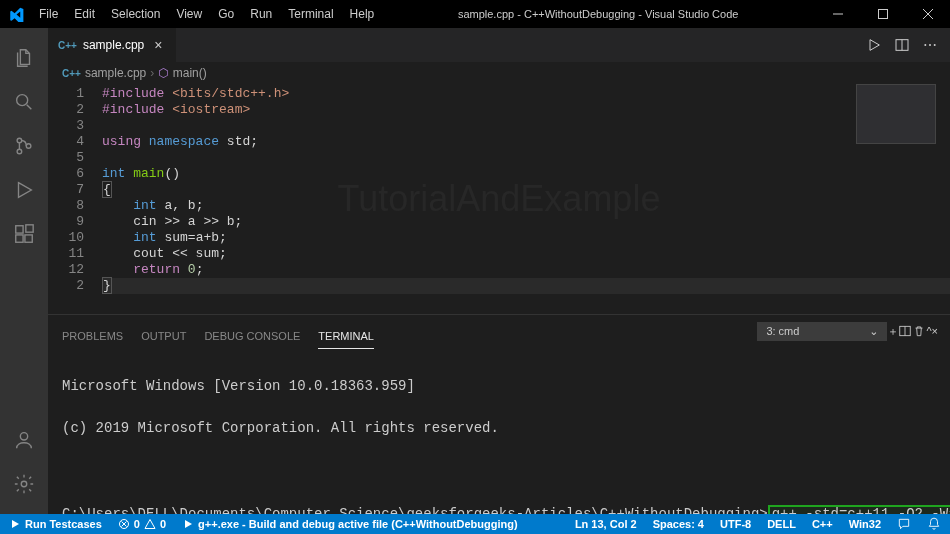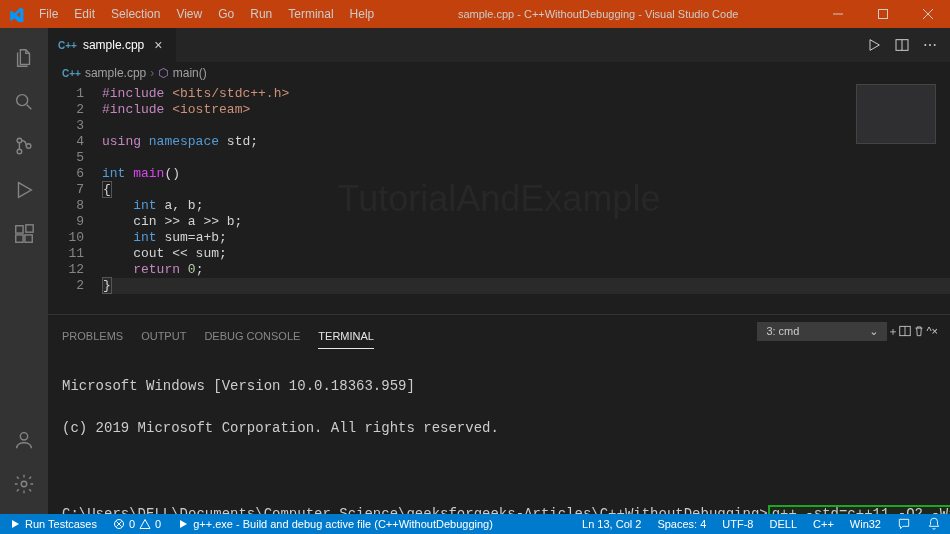--- a/index.html
+++ b/index.html
@@ -1,19 +1,19 @@
 <!DOCTYPE html>
 <html><head>
 <meta charset="utf-8">
 <style>
 * { margin:0; padding:0; box-sizing:border-box; }
 body { width:950px; height:534px; background:#1e1e1e; font-family:'Segoe UI',Arial,sans-serif; font-size:12px; color:#ccc; overflow:hidden; position:relative; }
 
 
-.titlebar { height:28px; background:#c2410c; display:flex; align-items:center; padding-left:8px; }
+.titlebar { height:28px; background:#000000; display:flex; align-items:center; padding-left:8px; }
 .titlebar .logo { width:16px; height:16px; margin-right:8px; display:flex; align-items:center; justify-content:center; }
 .titlebar .menus { display:flex; gap:2px; }
 .titlebar .menu-item { padding:4px 7px; cursor:pointer; color:#ccc; font-size:12px; }
 .titlebar .title { flex:1; text-align:center; color:#ccc; font-size:11px; }
 .titlebar .win-controls { display:flex; }
 .titlebar .win-btn { width:45px; height:28px; display:flex; align-items:center; justify-content:center; cursor:pointer; }
 
 
 .activitybar { position:absolute; left:0; top:28px; bottom:20px; width:48px; background:#333333; display:flex; flex-direction:column; align-items:center; padding-top:8px; }
 .activitybar .act-item { width:48px; height:44px; display:flex; align-items:center; justify-content:center; cursor:pointer; color:#858585; }
@@ -34,21 +34,21 @@
 .breadcrumb .sep { color:#666; }
 
 .code-area { flex:1; background:#1e1e1e; display:flex; font-family:Consolas,'Courier New',monospace; font-size:13px; line-height:16px; position:relative; overflow:hidden; }
 .gutter { width:54px; text-align:right; padding-right:18px; color:#858585; padding-top:2px; }
 .gutter .ln { height:16px; }
 .code-lines { flex:1; padding-top:2px; color:#d4d4d4; white-space:pre; position:relative; }
 .code-lines .cl { height:16px; }
 .kw-pp { color:#c586c0; } 
 .kw-type { color:#569cd6; } 
 .kw-str { color:#ce9178; } 
-.kw-fn { color:#d946ef; }
+.kw-fn { color:#84cc16; }
 .kw-num { color:#b5cea8; }
 .brace-hl { border:1px solid #555; }
 .line13 { background:#2a2a2a; }
 
 .minimap { position:absolute; right:14px; top:0; width:80px; height:60px; background:rgba(80,80,90,0.35); border:1px solid #444; }
 
 .watermark { position:absolute; top:50%; left:50%; transform:translate(-50%,-50%); font-size:36px; color:rgba(100,100,100,0.13); pointer-events:none; font-family:Arial,sans-serif;}
 
 
 .panel { height:200px; background:#1e1e1e; border-top:1px solid #333; display:flex; flex-direction:column; }
@@ -58,21 +58,21 @@
 .panel-tabs .right-controls { margin-left:auto; display:flex; align-items:center; gap:0; padding-right:12px; color:#ccc; }
 .term-select { background:#3c3c3c; border:1px solid #3c3c3c; color:#ccc; padding:2px 8px; font-size:11px; width:130px; display:flex; justify-content:space-between; align-items:center; }
 .right-controls .icon-btn { cursor:pointer; }
 
 .terminal-body { flex:1; padding:4px 14px; font-family:Consolas,'Courier New',monospace; font-size:14px; color:#ccc; line-height:14px; white-space:pre; overflow:hidden;}
 .term-line { display:block; }
 .highlight-box { border:2px solid #1fa51f; padding:0 2px; display:inline-block; background:rgba(30,160,30,0.08); }
 
 
 .statusbar { position:absolute; left:0; right:0; bottom:0; height:20px; background:#007acc; color:#fff; display:flex; align-items:center; font-size:11px; padding:0 6px; gap:10px; }
-.statusbar .sb-item { display:flex; align-items:center; gap:4px; cursor:pointer; padding:0 3px; height:20px; }
+.statusbar .sb-item { display:flex; align-items:center; gap:4px; cursor:pointer; padding:0 3px; height:20px;font-weight:bold; }
 .statusbar .spacer { flex:1; }
 
 svg { display:block; }
 </style>
 </head>
 <body>
 
 <div class="titlebar">
   <div class="logo">
     <svg width="15" height="15" viewBox="0 0 24 24">

